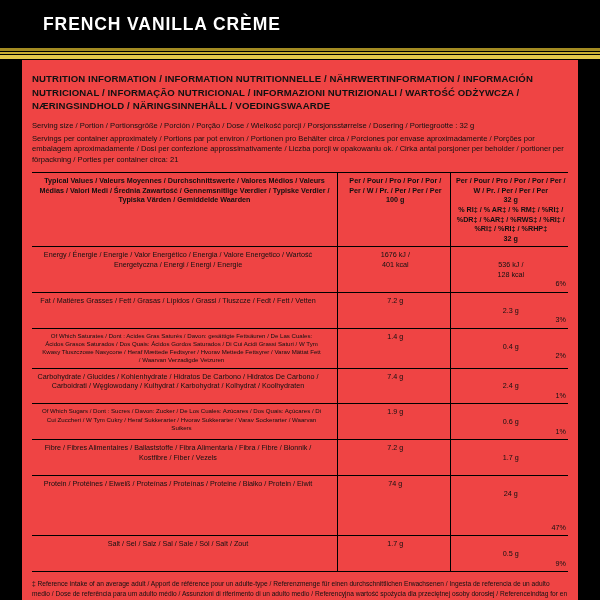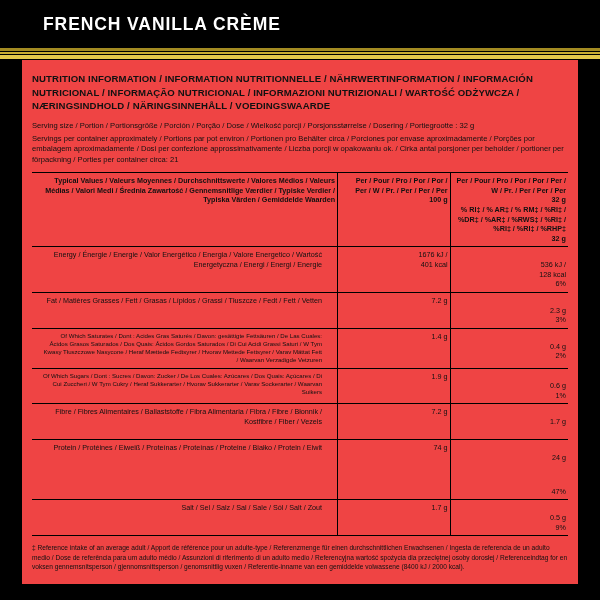--- a/index.html
+++ b/index.html
@@ -87,21 +87,21 @@
     table-layout: fixed;
   }
   table.nutri col.c1 { width: 57%; }
   table.nutri col.c2 { width: 21%; }
   table.nutri col.c3 { width: 22%; }
   table.nutri th, table.nutri td {
     vertical-align: top;
     padding: 3px 2px 3px 2px;
     border-bottom: 1px solid #000000;
     border-top: none;
-    text-align: right;
+    text-align: center;
     line-height: 1.34;
     font-weight: normal;
   }
   table.nutri thead th {
     border-top: 1px solid #000000;
     border-bottom: 1px solid #000000;
     font-weight: bold;
     font-size: 7.2px;
   }
   table.nutri th.col-b, table.nutri th.col-c,
@@ -191,20 +191,28 @@
           </tr>
           <tr>
             <td class="col-a indent tiny">Of Which Saturates / Dont : Acides Gras Saturés / Davon: gesättigte Fettsäuren / De Las Cuales: Ácidos Grasos Saturados / Dos Quais: Ácidos Gordos Saturados / Di Cui Acidi Grassi Saturi / W Tym Kwasy Tłuszczowe Nasycone / Heraf Mættede Fedtsyrer / Hvorav Mettede Fettsyrer / Varav Mättat Fett / Waarvan Verzadigde Vetzuren</td>
             <td class="col-b amt-head">1.4 g</td>
             <td class="col-c amt-head">
               <span>0.4 g</span>
               <span style="float:right;">2%</span>
             </td>
           </tr>
           <tr>
+            <td class="col-a">Carbohydrate / Glucides / Kohlenhydrate / Hidratos De Carbono / Hidratos De Carbono / Carboidrati / Węglowodany / Kulhydrat / Karbohydrat / Kolhydrat / Koolhydraten</td>
+            <td class="col-b amt-head">7.4 g</td>
+            <td class="col-c amt-head">
+              <span>2.4 g</span>
+              <span style="float:right;">1%</span>
+            </td>
+          </tr>
+          <tr>
             <td class="col-a indent tiny">Of Which Sugars / Dont : Sucres / Davon: Zucker / De Los Cuales: Azúcares / Dos Quais: Açúcares / Di Cui Zuccheri / W Tym Cukry / Heraf Sukkerarter / Hvorav Sukkerarter / Varav Sockerarter / Waarvan Suikers</td>
             <td class="col-b amt-head">1.9 g</td>
             <td class="col-c amt-head">
               <span>0.6 g</span>
               <span style="float:right;">1%</span>
             </td>
           </tr>
           <tr>
             <td class="col-a">Fibre / Fibres Alimentaires / Ballaststoffe / Fibra Alimentaria / Fibra / Fibre / Błonnik / Kostfibre / Fiber / Vezels</td>
             <td class="col-b amt-head">7.2 g</td>

